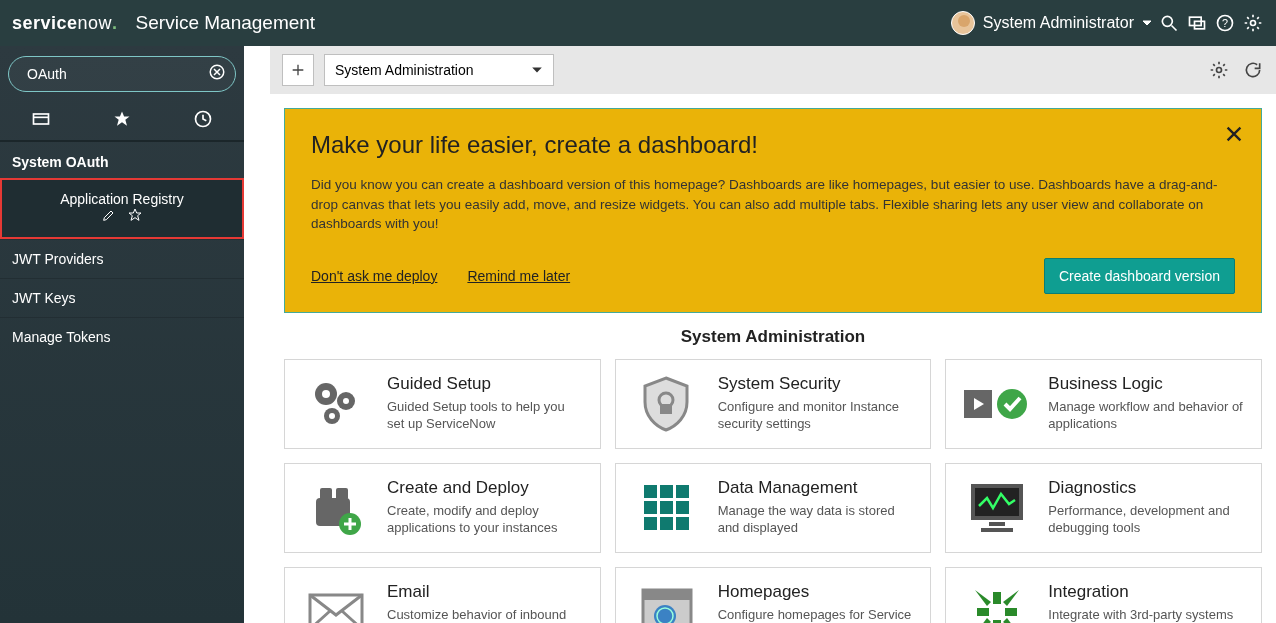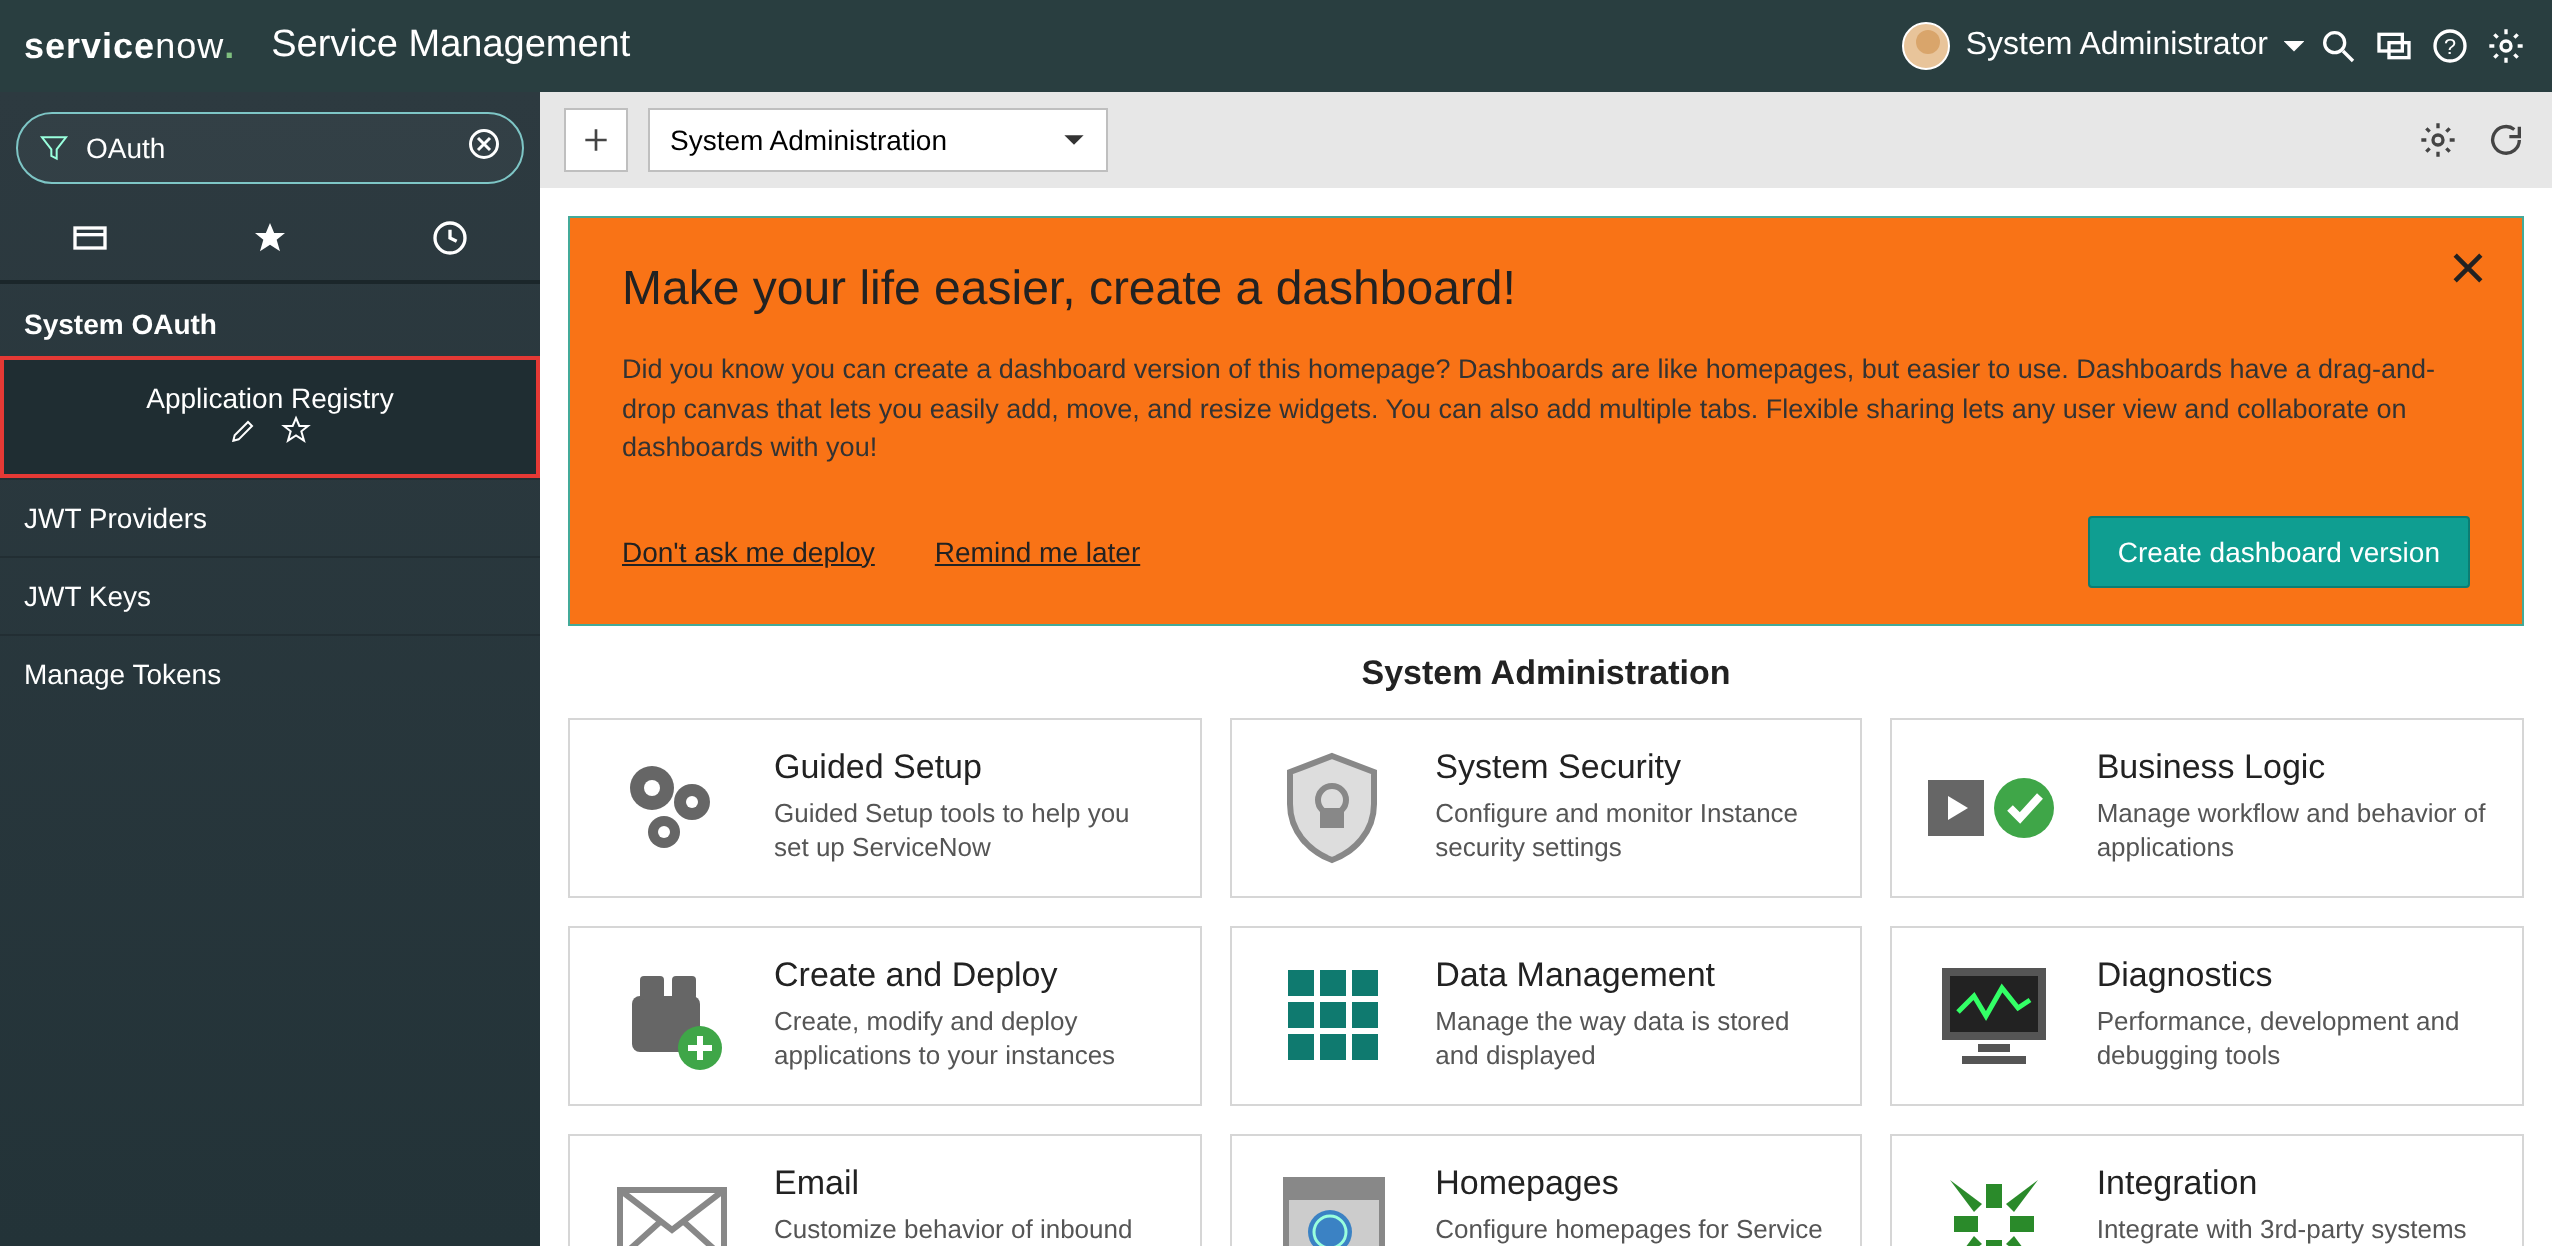--- a/index.html
+++ b/index.html
@@ -12,42 +12,42 @@
 .logo .dot { color: #7fbf7f; }
 .service-mgmt { margin-left: 18px; font-size: 19px; }
 .header-right { margin-left: auto; display: flex; align-items: center; gap: 6px; }
 .user-area { display: flex; align-items: center; gap: 8px; cursor: pointer; }
 .avatar { width: 24px; height: 24px; border-radius: 50%; background: #e8c49a; border: 1px solid #fff; position: relative; overflow: hidden; }
 .avatar::after { content:""; position:absolute; top:3px; left:6px; width:12px; height:12px; border-radius:50%; background:#d9a56b; }
 .header-icon { width: 22px; height: 22px; cursor: pointer; display: flex; align-items: center; justify-content: center; }
 .header svg { fill: #fff; stroke:#fff; }
 
 
-.sidebar { position: absolute; top: 46px; left: 0; width: 270px; bottom: 0; background: #303a46; background: linear-gradient(#2d3a40,#233338); color: #fff; }
+.sidebar { position: absolute; top: 46px; left: 0; width: 244px; bottom: 0; background: #303a46; background: linear-gradient(#2d3a40,#233338); color: #fff; }
 .filter-wrap { padding: 10px 8px 6px; }
 .filter-box { display: flex; align-items: center; border: 1px solid #7ec6c6; border-radius: 20px; height: 36px; padding: 0 10px; background: rgba(255,255,255,0.03); }
 .filter-box input { flex: 1; background: transparent; border: none; outline: none; color: #fff; font-size: 14px; margin-left: 8px; }
 .filter-box .clear { cursor: pointer; }
 .nav-tabs { display: flex; height: 44px; border-bottom: 2px solid #1b262a; }
 .nav-tab { flex: 1; display: flex; align-items: center; justify-content: center; cursor: pointer; }
 .nav-tab svg { fill:#fff; }
 .section-header { padding: 12px 12px 8px; font-size: 14px; font-weight: bold; }
 .nav-item { display: flex; align-items: center; padding: 11px 12px; font-size: 14px; cursor: pointer; border-top: 1px solid rgba(0,0,0,0.15); }
 .nav-item.selected { border: 2px solid #e53935; background: #1f2d32; flex-direction: column; }
 .nav-item .label { flex:1; }
 .nav-item .actions { display:flex; gap:10px; }
 
 
 .main { position: absolute; top: 46px; left: 270px; right: 0; bottom: 0; background: #fff; overflow-y: auto; }
 .toolbar { height: 48px; background: #e7e7e7; display: flex; align-items: center; padding: 0 12px; gap: 10px; }
 .tb-btn { width: 32px; height: 32px; border: 1px solid #bfbfbf; background: #fff; display:flex; align-items:center; justify-content:center; cursor:pointer; }
 .dropdown { display:flex; align-items:center; height:32px; border:1px solid #bfbfbf; background:#fff; padding:0 10px; min-width:230px; cursor:pointer; justify-content:space-between; font-size:14px; }
 .toolbar-right { margin-left:auto; display:flex; gap:12px; }
 
-.banner { margin: 14px 14px 10px; background: #f97316; border: 1px solid #4a9; padding: 22px 26px 18px; position: relative; }
+.banner { margin: 14px 14px 10px; background: #eab308; border: 1px solid #4a9; padding: 22px 26px 18px; position: relative; }
 .banner h2 { font-size: 24px; font-weight: 400; margin-bottom: 16px; color: #222; }
 .banner p { font-size: 13.5px; color: #333; line-height: 1.45; margin-bottom: 24px; }
 .banner-links { display:flex; align-items:center; gap: 30px; }
 .banner-links a { font-size: 14px; color: #222; text-decoration: underline; cursor:pointer; }
 .banner-btn { margin-left:auto; background:#0f9e91; color:#fff; border:1px solid #0b7d73; padding:9px 14px; font-size:14px; cursor:pointer; border-radius:2px; }
 .banner-close { position:absolute; top:14px; right:16px; cursor:pointer; }
 
 .main h3.page-title { text-align:center; font-size:17px; font-weight:bold; margin: 14px 0 12px; color:#222; }
 
 .cards { display:grid; grid-template-columns: repeat(3, 1fr); gap: 14px; padding: 0 14px 14px; }

